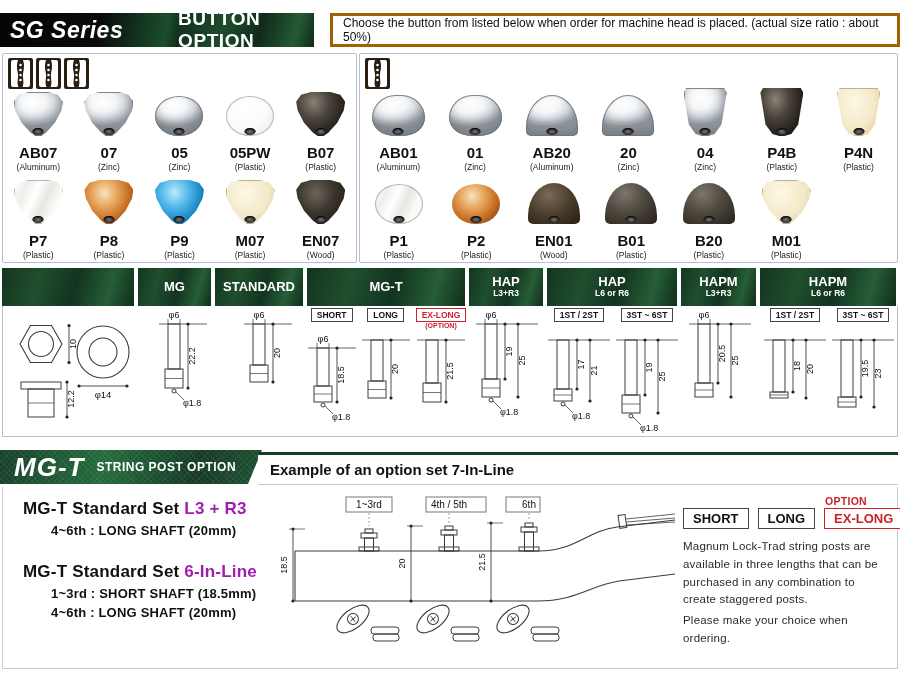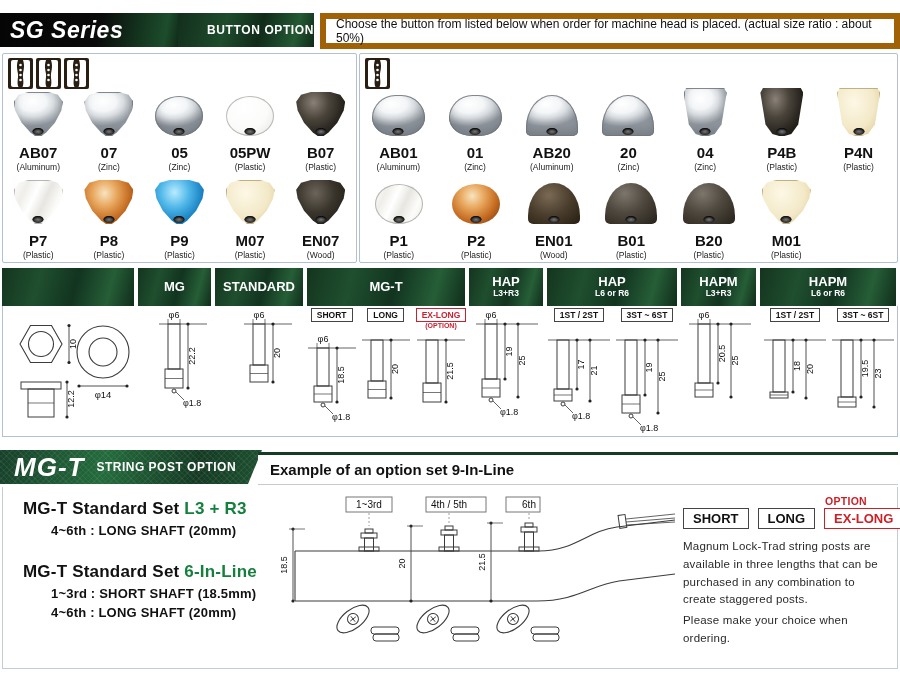--- a/index.html
+++ b/index.html
@@ -4,22 +4,22 @@
 <style>
   html,body{margin:0;padding:0;background:#fff;}
   body{font-family:"Liberation Sans",sans-serif;color:#111;}
   .page{position:relative;width:900px;height:675px;background:#fff;overflow:hidden;}
 
   
   .topbar{position:absolute;left:0;top:13px;width:900px;height:34px;display:flex;}
   .sg-block{width:168px;background:linear-gradient(100deg,#050505 0%,#0a0a0a 55%,#14351f 78%,#1d4d2c 92%,#0f2a19 100%);
     color:#fff;font-style:italic;font-weight:bold;font-size:23px;display:flex;align-items:center;padding-left:10px;letter-spacing:.5px;}
   .bo-block{width:136px;background:linear-gradient(105deg,#132e1c 0%,#1e4c2c 35%,#112b1a 60%,#245a34 85%,#0f2a18 100%);
-    color:#fff;font-weight:bold;font-size:12px;display:flex;align-items:center;justify-content:flex-end;letter-spacing:.6px;}
-  .note-box{flex:1;margin-left:6px;border:6px solid #a16207;background:#fff;font-size:12px;color:#111;
+    color:#fff;font-weight:bold;font-size:19px;display:flex;align-items:center;justify-content:flex-start;letter-spacing:.6px;}
+  .note-box{flex:1;margin-left:16px;border:3px solid #a16207;background:#fff;font-size:12px;color:#111;
     display:flex;align-items:center;padding:12px 10px;}
 
   
   .panel{position:absolute;top:53px;height:208px;background:#fff;border:1px solid #b3c0d2;border-radius:2px;}
   .panel-left{left:2px;width:353px;}
   .panel-right{left:359px;width:537px;}
   .hs-icons{position:absolute;top:4px;left:5px;display:flex;gap:3px;}
   .btn-row{position:absolute;left:0;right:0;display:flex;justify-content:space-around;}
   .panel .r0{top:30px;}
   .panel .r1{top:118px;}
@@ -77,21 +77,21 @@
     background:repeating-linear-gradient(45deg,rgba(255,255,255,.06) 0 1px,transparent 1px 4px),
                repeating-linear-gradient(-45deg,rgba(255,255,255,.05) 0 1px,transparent 1px 4px);}
   .mgt-title{color:#fff;font-size:26px;font-weight:bold;font-style:italic;letter-spacing:1px;position:relative;z-index:1;}
   .mgt-sub{color:#fff;font-size:12px;font-weight:bold;letter-spacing:.5px;position:relative;z-index:1;}
   .example-box{position:absolute;left:258px;right:2px;top:2px;height:29px;background:#fff;border-top:3px solid #173c24;
     border-bottom:1px solid #c9c9c9;display:flex;align-items:center;padding-left:12px;font-weight:bold;font-size:15px;color:#111;}
 
   .post-body{position:absolute;top:487px;left:2px;width:894px;height:181px;background:#fff;border:1px solid #c3cdd8;border-top:none;}
   .sets{position:absolute;left:20px;top:12px;width:258px;}
   .set-title{font-size:17px;font-weight:bold;color:#111;letter-spacing:.2px;}
-  .red-txt{color:#15803d;}
+  .red-txt{color:#a21caf;}
   .set-line{font-size:13px;font-weight:bold;padding-left:28px;margin-top:4px;letter-spacing:.2px;color:#111;}
   .set+.set{margin-top:24px;}
   .hs-diagram{position:absolute;left:278px;top:2px;width:398px;height:176px;}
   .lengths{position:absolute;left:680px;top:8px;width:208px;}
   .option-label{color:#cc1f26;font-size:10.5px;font-weight:bold;text-align:right;padding-right:24px;letter-spacing:.3px;}
   .tag-row{display:flex;gap:9px;margin-top:1px;}
   .tag{border:1.5px solid #444;font-weight:bold;font-size:13px;padding:2px 9px;background:#fff;color:#111;white-space:nowrap;}
   .tag.red{border-color:#cc1f26;color:#cc1f26;}
   .desc{font-size:11.5px;color:#2a2a2a;line-height:1.55;margin:9px 0 0;letter-spacing:.2px;}
   .desc.second{margin-top:3px;}
@@ -647,21 +647,21 @@
           </div>
         </div>
       </div>
   </div>
 
   <div class="post-band">
     <div class="mgt-band">
       <span class="mgt-title">MG-T</span>
       <span class="mgt-sub">STRING POST OPTION</span>
     </div>
-    <div class="example-box">Example of an option set 9-In-Line</div>
+    <div class="example-box">Example of an option set 7-In-Line</div>
   </div>
 
   <div class="post-body">
     <div class="sets" id="sets">
         <div class="set">
     <div class="set-title"><span>MG-T Standard Set </span><span class="red-txt">L3 + R3</span></div>
           <div class="set-line">4~6th : LONG SHAFT (20mm)</div>
         </div>
         <div class="set">
     <div class="set-title"><span>MG-T Standard Set </span><span class="red-txt">6-In-Line</span></div>

